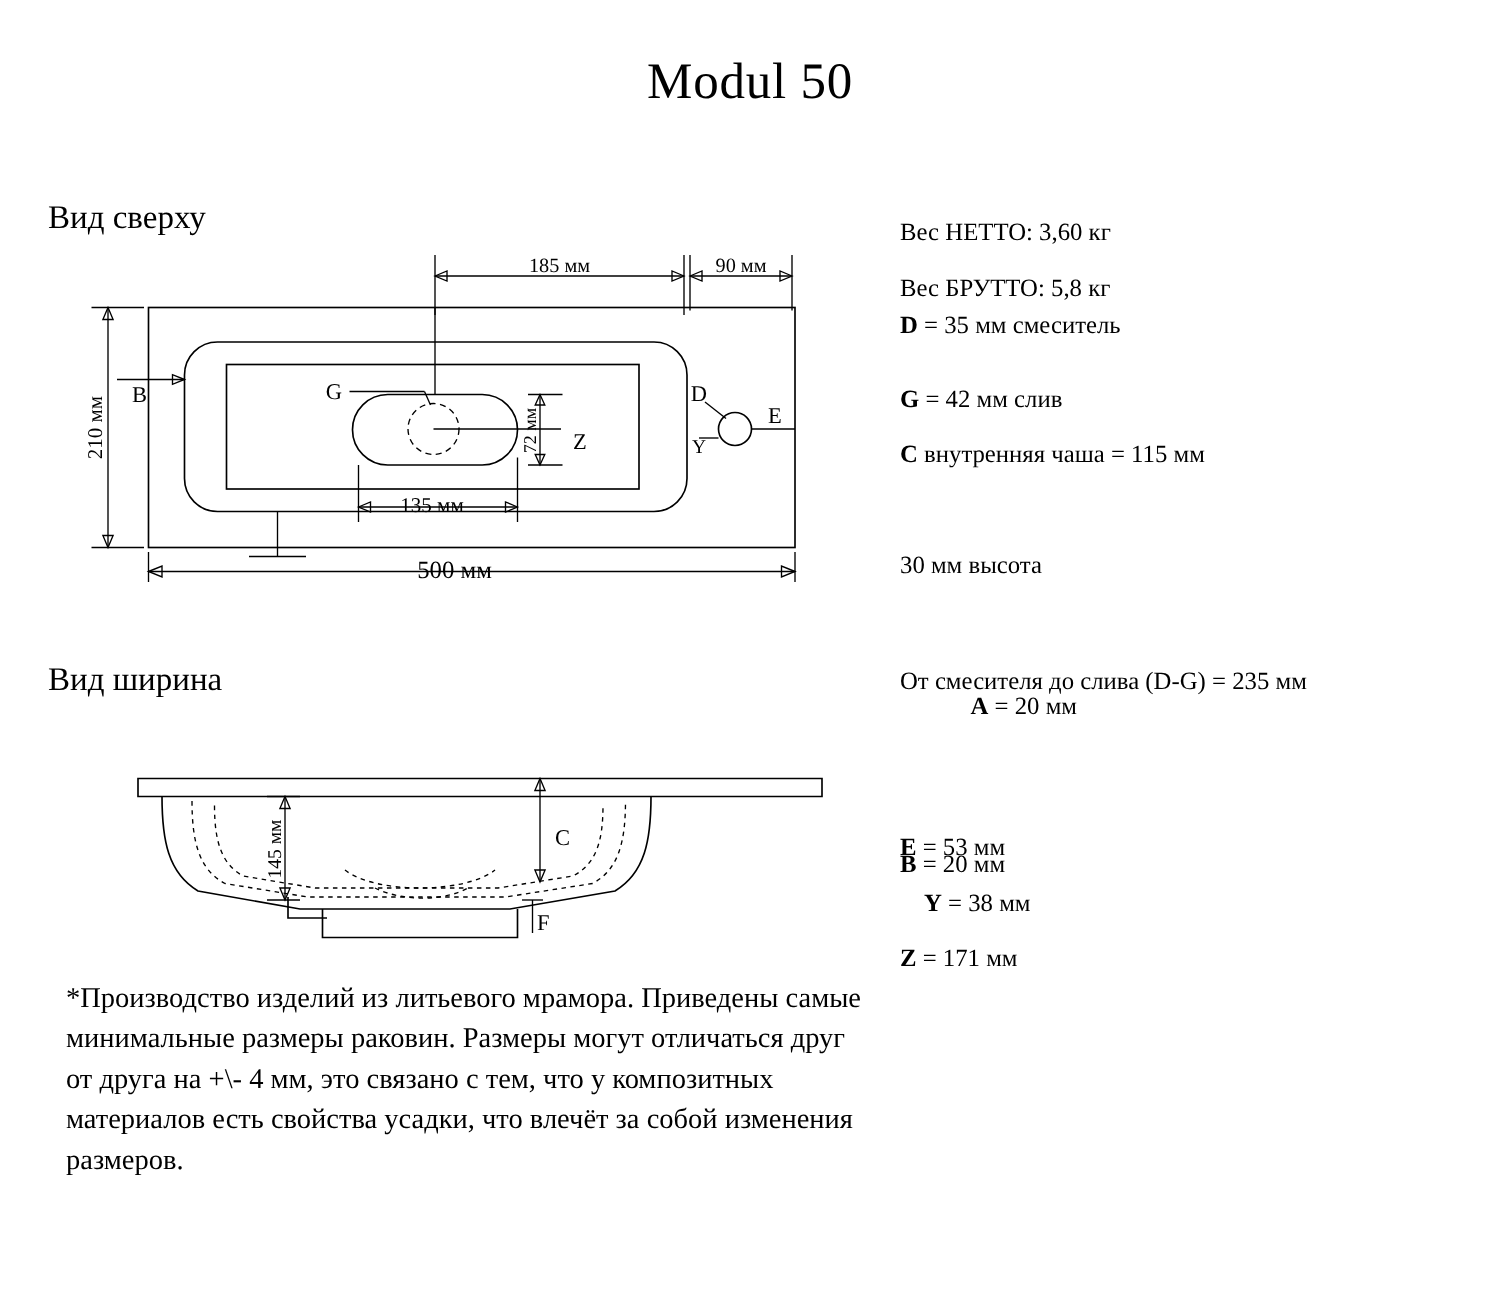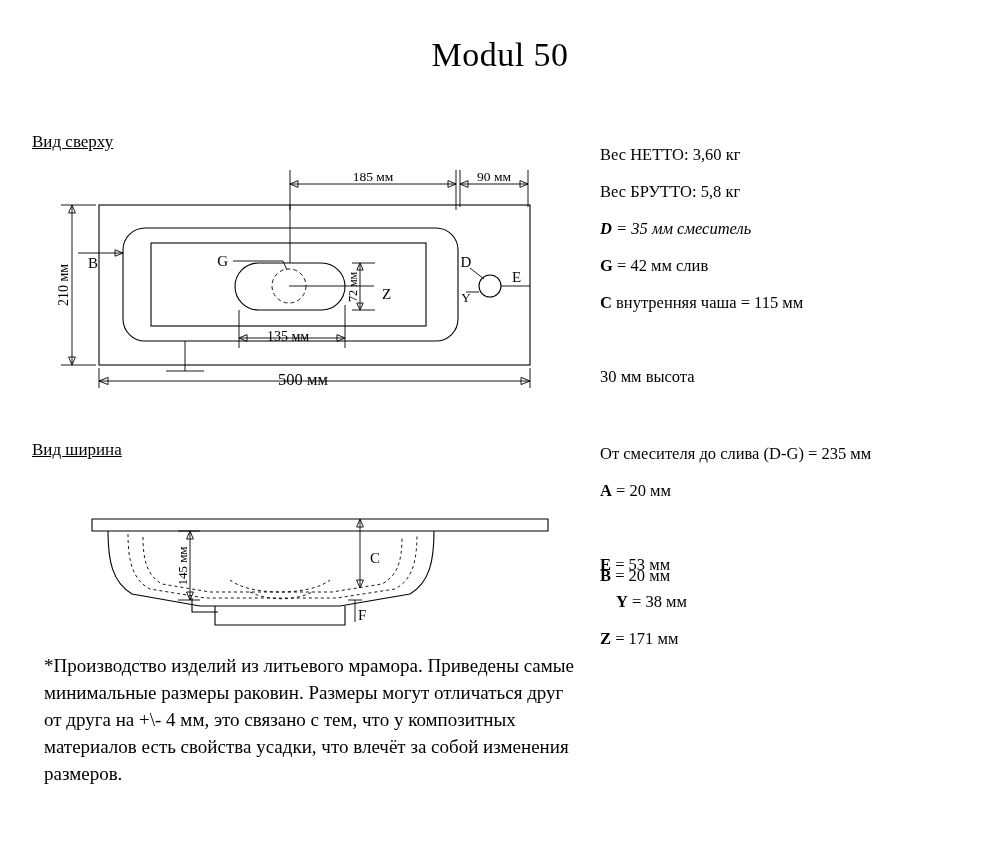--- a/index.html
+++ b/index.html
@@ -26,23 +26,22 @@
     left: 0;
     top: 36px;
     width: 1000px;
     text-align: center;
     font-size: 34px;
     font-family: "Liberation Serif", serif;
     letter-spacing: 0.5px;
   }
   .section-title {
     position: absolute;
-    font-size: 17px;
-    font-family: "Liberation Serif", serif;
-    text-decoration: underline;
+    font-size: 22px;
+    font-family: "Liberation Serif", serif;
   }
   #top-view-title { left: 32px; top: 132px; }
   #side-view-title { left: 32px; top: 440px; }
 
   .spec-line {
     position: absolute;
     left: 600px;
     font-size: 16.5px;
     font-family: "Liberation Serif", serif;
     white-space: nowrap;
@@ -199,23 +198,23 @@
 
   </svg>
 
   <div id="specs-main"></div>
   <div id="specs-secondary"></div>
 
   <div class="note">*Производство изделий из литьевого мрамора. Приведены самые минимальные размеры раковин. Размеры могут отличаться друг от друга на +\- 4 мм, это связано с тем, что у композитных материалов есть свойства усадки, что влечёт за собой изменения размеров.</div>
 
 <div class="spec-line" style="top: 145px;"><span>Вес НЕТТО: 3,60 кг</span></div>
     <div class="spec-line" style="top: 182px;"><span>Вес БРУТТО: 5,8 кг</span></div>
-    <div class="spec-line" style="top: 219px; font-style: italic;"><b>D</b><span> = 35 мм смеситель</span></div>
+    <div class="spec-line" style="top: 207px;"><b>D</b><span> = 35 мм смеситель</span></div>
     <div class="spec-line" style="top: 256px;"><b>G</b><span> = 42 мм слив</span></div>
     <div class="spec-line" style="top: 293px;"><b>C</b><span> внутренняя чаша = 115 мм</span></div>
     <div class="spec-line" style="top: 367px;"><span>30 мм высота</span></div>
     <div class="spec-line" style="top: 444px;"><span>От смесителя до слива (D-G) = 235 мм</span></div>
-    <div class="spec-line" style="top: 481px;"><b>A</b><span> = 20 мм</span></div>
+    <div class="spec-line" style="top: 461px; margin-left: 47px;"><b>A</b><span> = 20 мм</span></div>
     <div class="spec-line" style="top: 518px; margin-top: 48px;"><b>B</b><span> = 20 мм</span></div>
     <div class="spec-line" style="top: 555px;"><b>E</b><span> = 53 мм</span></div>
     <div class="spec-line" style="top: 592px; margin-left: 16px;"><b>Y</b><span> = 38 мм</span></div>
     <div class="spec-line" style="top: 629px;"><b>Z</b><span> = 171 мм</span></div>
   </div>
 
 </body></html>

